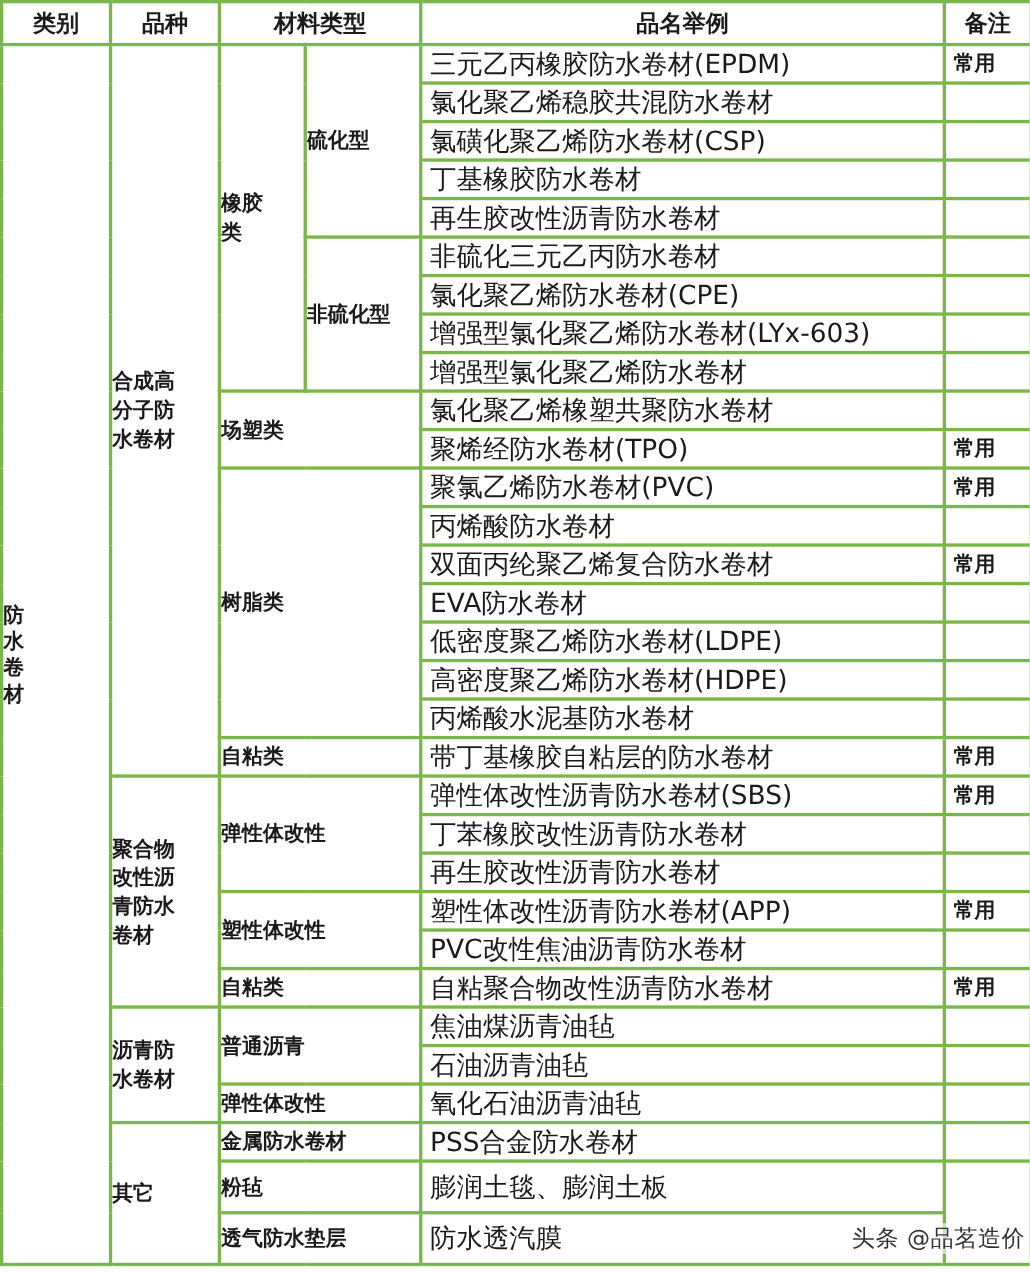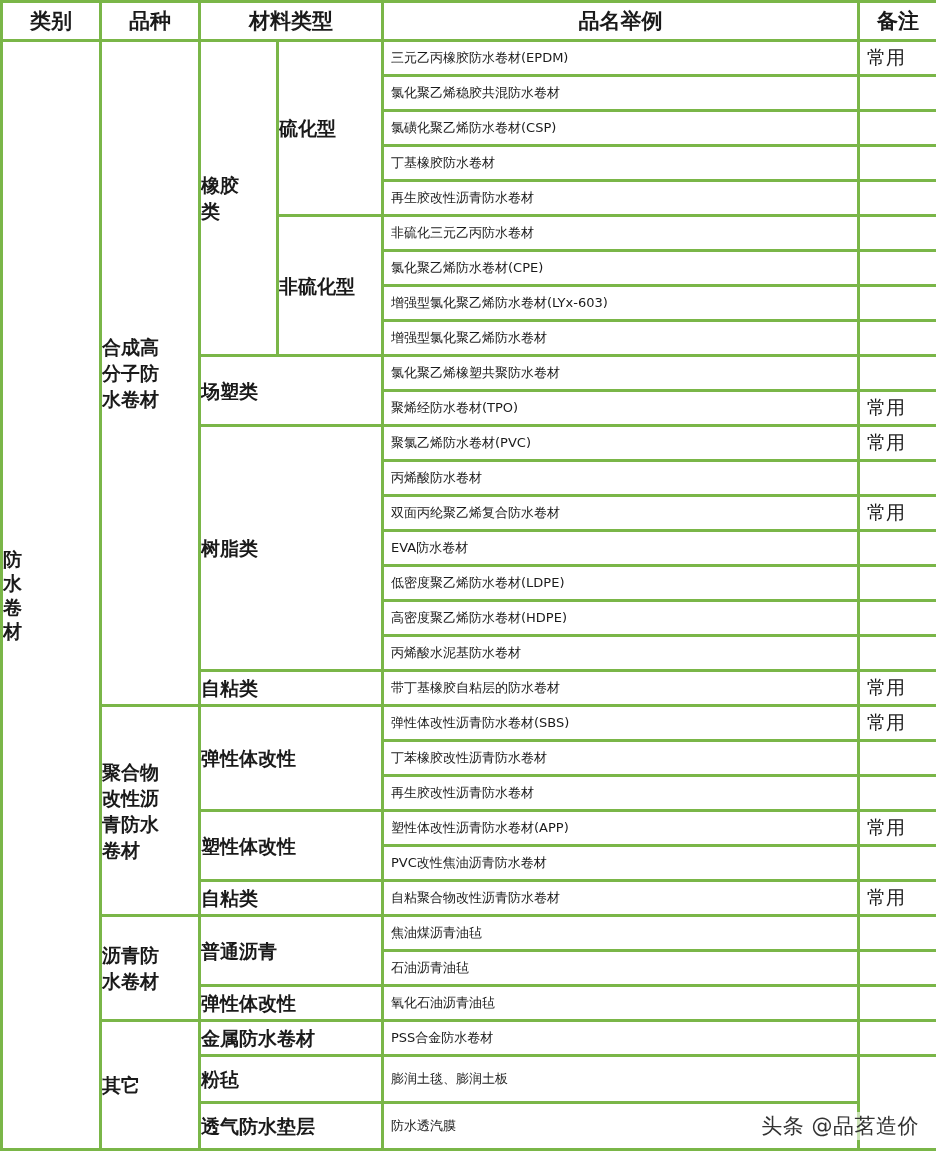--- a/index.html
+++ b/index.html
@@ -10,25 +10,25 @@
     width: 936px;
   }
   table.grid td, table.grid th {
     border: 3px solid #7ab648;
     padding: 0;
     vertical-align: middle;
     overflow: hidden;
   }
   th { font-size: 21px; font-weight: bold; text-align: center; height: 36px; }
   td.cat { font-size: 19px; font-weight: bold; line-height: 26px; }
-  td.name { font-size: 13px; padding-left: 7px !important; white-space: nowrap; height: 32px; }
-  td.note { font-size: 19px; padding-left: 7px !important; white-space: nowrap; }
+  td.name { font-size: 24px; padding-left: 7px !important; white-space: nowrap; height: 32px; }
+  td.note { font-size: 19px; padding-left: 7px !important; white-space: nowrap; font-weight: bold; }
   .vert { display: inline-block; width: 22px; word-break: break-all; line-height: 24px; }
   .watermark {
-    position: absolute; right: 17px; bottom: 16px;
+    position: absolute; right: 4px; bottom: 16px;
     font-size: 21px; color: #333; letter-spacing: 0.5px;
     background: rgba(255,255,255,0.6);
   }
 </style>
 </head>
 <body>
 
 <table class="grid">
   <colgroup>
     <col style="width:99px">

